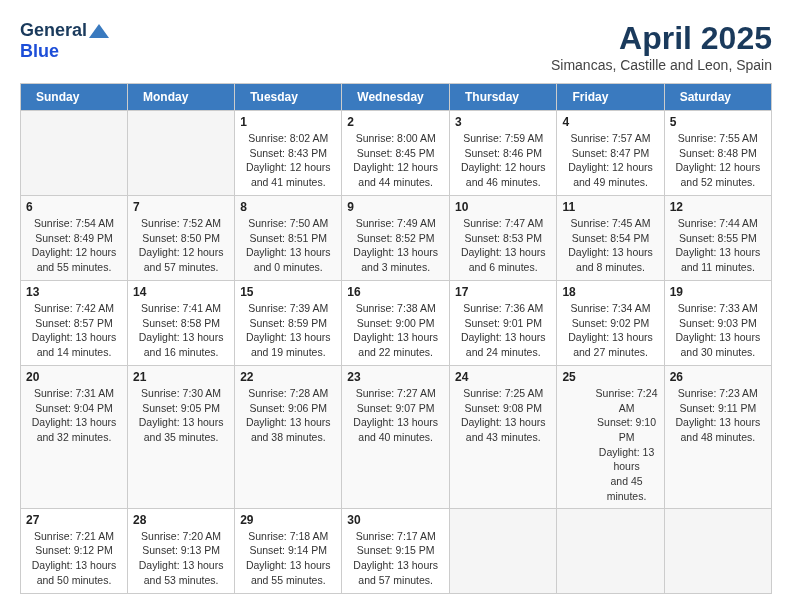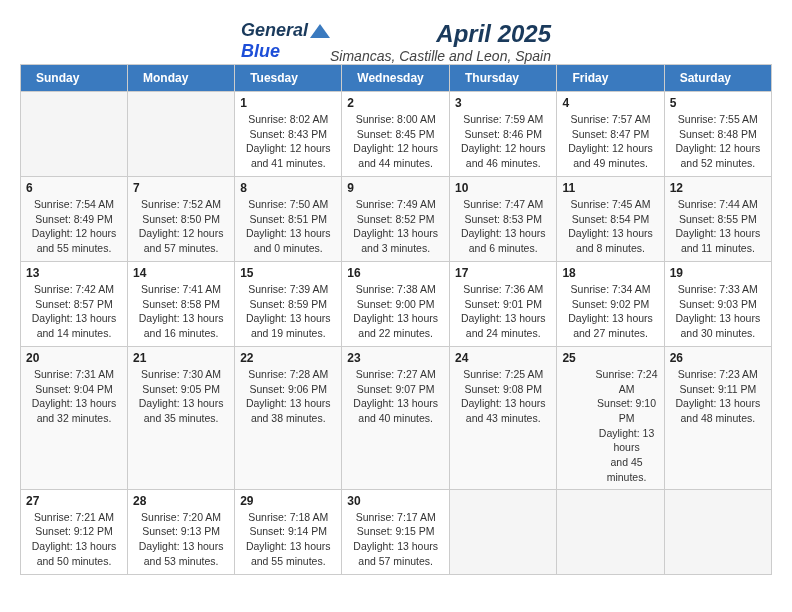--- a/index.html
+++ b/index.html
@@ -5,23 +5,23 @@
     * { box-sizing: border-box; margin: 0; padding: 0; }
     body {
       font-family: Arial, sans-serif;
       background: #fff;
       width: 792px;
       min-height: 612px;
       padding: 20px;
     }
     .header-area {
       display: flex;
-      justify-content: center;
+      justify-content: space-between;
       align-items: flex-start;
-      font-style: italic;
+      margin-bottom: 10px;
     }
     .logo {
       display: flex;
       flex-direction: column;
       align-items: flex-start;
     }
     .logo-general {
       font-size: 18px;
       font-weight: bold;
       color: #1a3a5c;
@@ -38,21 +38,21 @@
       margin-left: 2px;
     }
     .logo-row {
       display: flex;
       align-items: center;
     }
     .title-area {
       text-align: right;
     }
     .month-title {
-      font-size: 24px;
+      font-size: 32px;
       font-weight: bold;
       color: #1a3a5c;
     }
     .location {
       font-size: 14px;
       color: #444;
     }
     .calendar {
       width: 100%;
       border-collapse: collapse;

